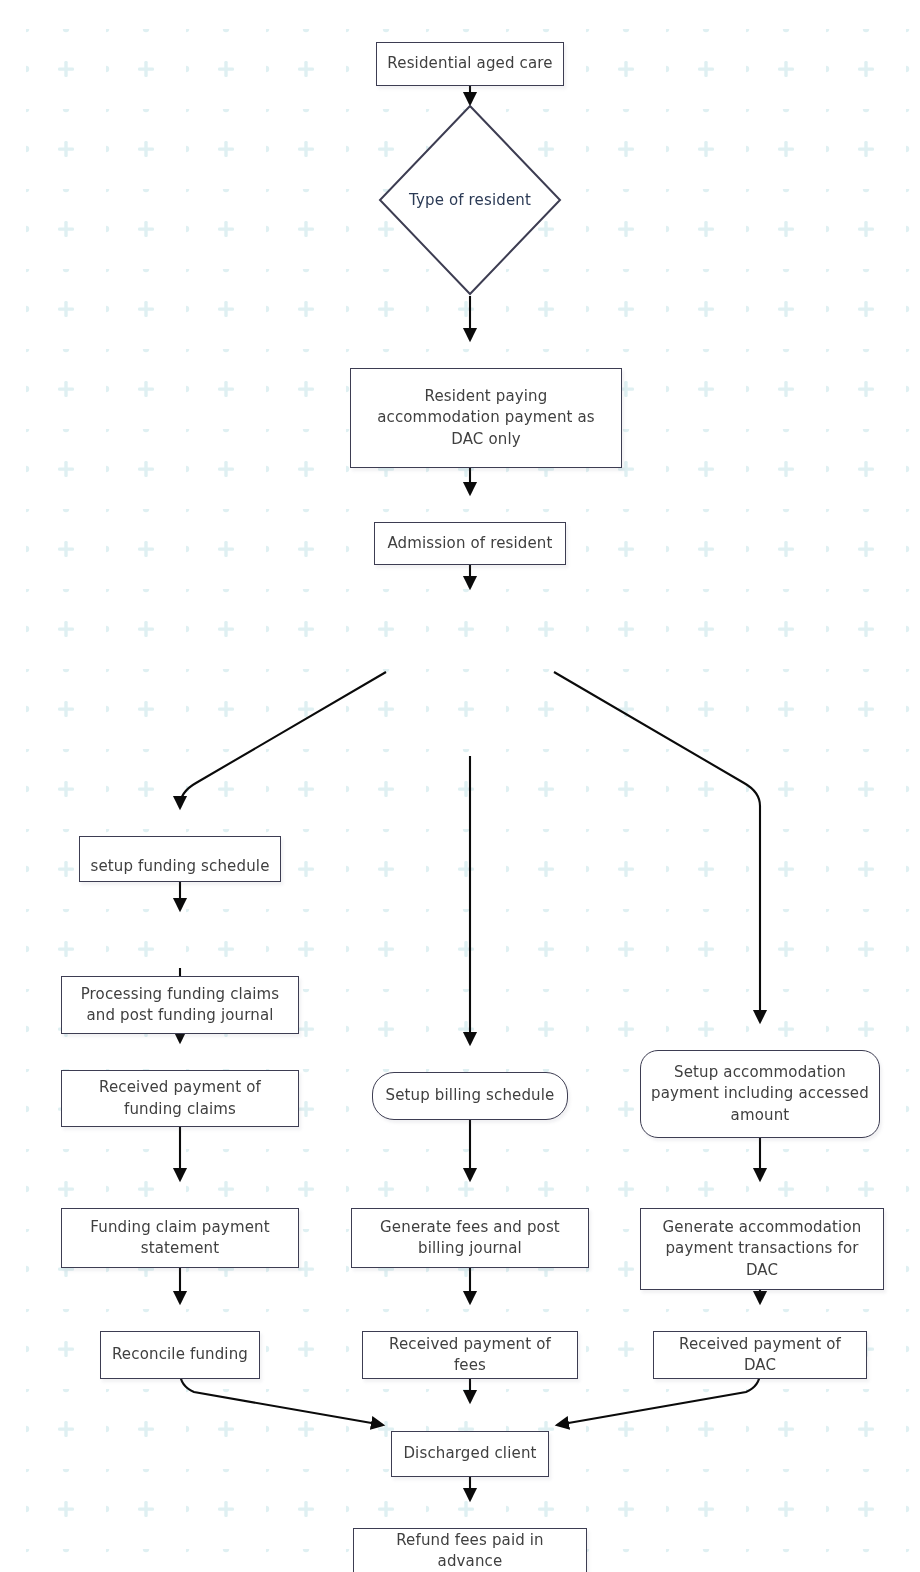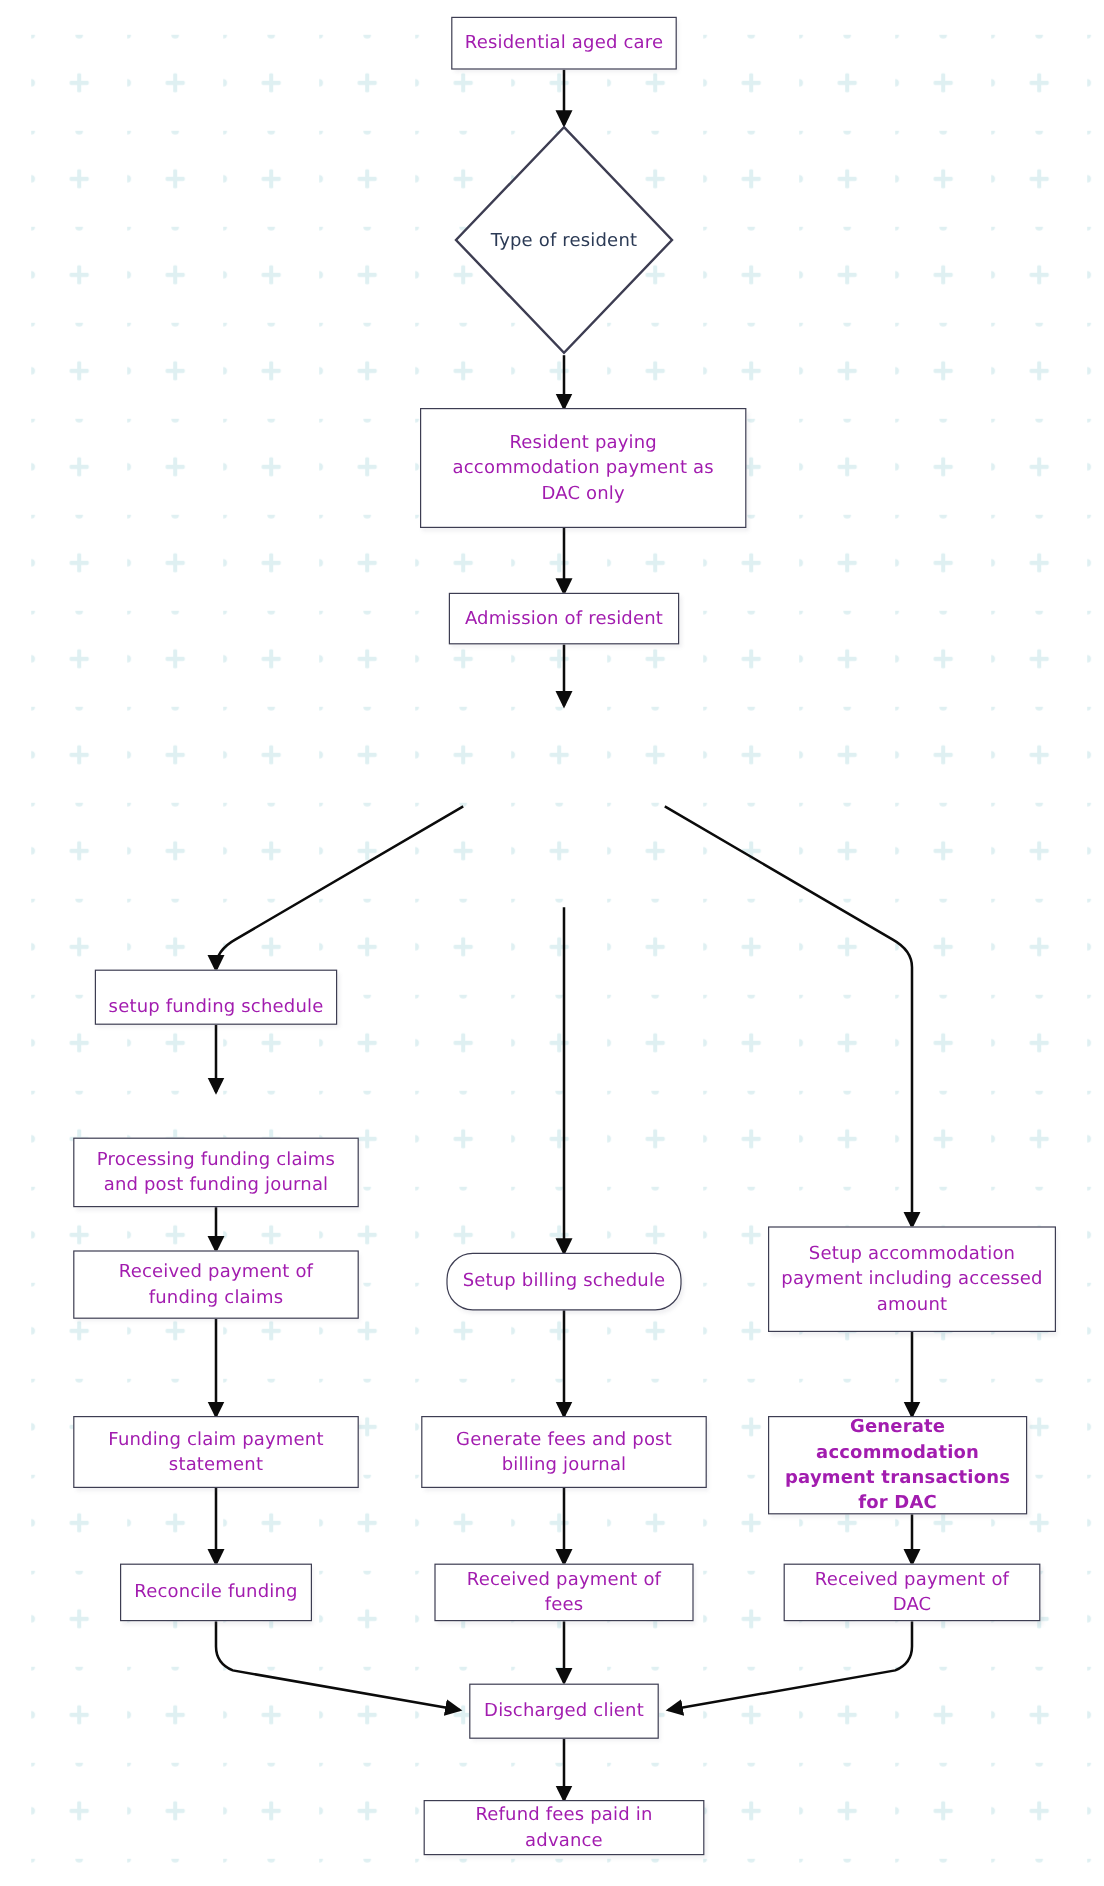--- a/index.html
+++ b/index.html
@@ -28,31 +28,32 @@
   #bg-pattern {
     position: absolute;
     inset: 0;
     pointer-events: none;
   }
   .node {
     position: absolute;
     box-sizing: border-box;
     background: #ffffff;
     border: 1.6px solid #3d3d52;
-    color: #a21caf;
+    color: #404040;
     display: flex;
     align-items: center;
     justify-content: center;
     text-align: center;
     line-height: 1.42;
     font-size: 15px;
     letter-spacing: .15px;
     padding: 4px 10px;
     box-shadow: 2px 3px 3px rgba(120,120,140,.10);
     z-index: 3;
+    margin-top: 28px;
   }
   .node span { display: block; }
   .decision {
     position: absolute;
     z-index: 3;
     display: flex;
     align-items: center;
     justify-content: center;
   }
   .decision .dlabel {
@@ -180,25 +181,25 @@
   </div>
 
   <div class="node" style="left:351px; top:1180px; width:238px; height:60px;">
     <span>Generate fees and post billing journal</span>
   </div>
 
   <div class="node" style="left:362px; top:1303px; width:216px; height:48px;">
     <span>Received payment of fees</span>
   </div>
 
-  <div class="node" style="left:640px; top:1022px; width:240px; height:88px;">
+  <div class="node" style="left:640px; top:1022px; width:240px; height:88px;border-radius:18px;">
     <span>Setup accommodation payment including accessed amount</span>
   </div>
 
-  <div class="node" style="left:640px; top:1180px; width:216px; height:82px;font-weight:bold;">
+  <div class="node" style="left:640px; top:1180px; width:244px; height:82px;">
     <span>Generate accommodation payment transactions for DAC</span>
   </div>
 
   <div class="node" style="left:653px; top:1303px; width:214px; height:48px;">
     <span>Received payment of DAC</span>
   </div>
 
   <div class="node" style="left:391px; top:1403px; width:158px; height:46px;">
     <span>Discharged client</span>
   </div>

